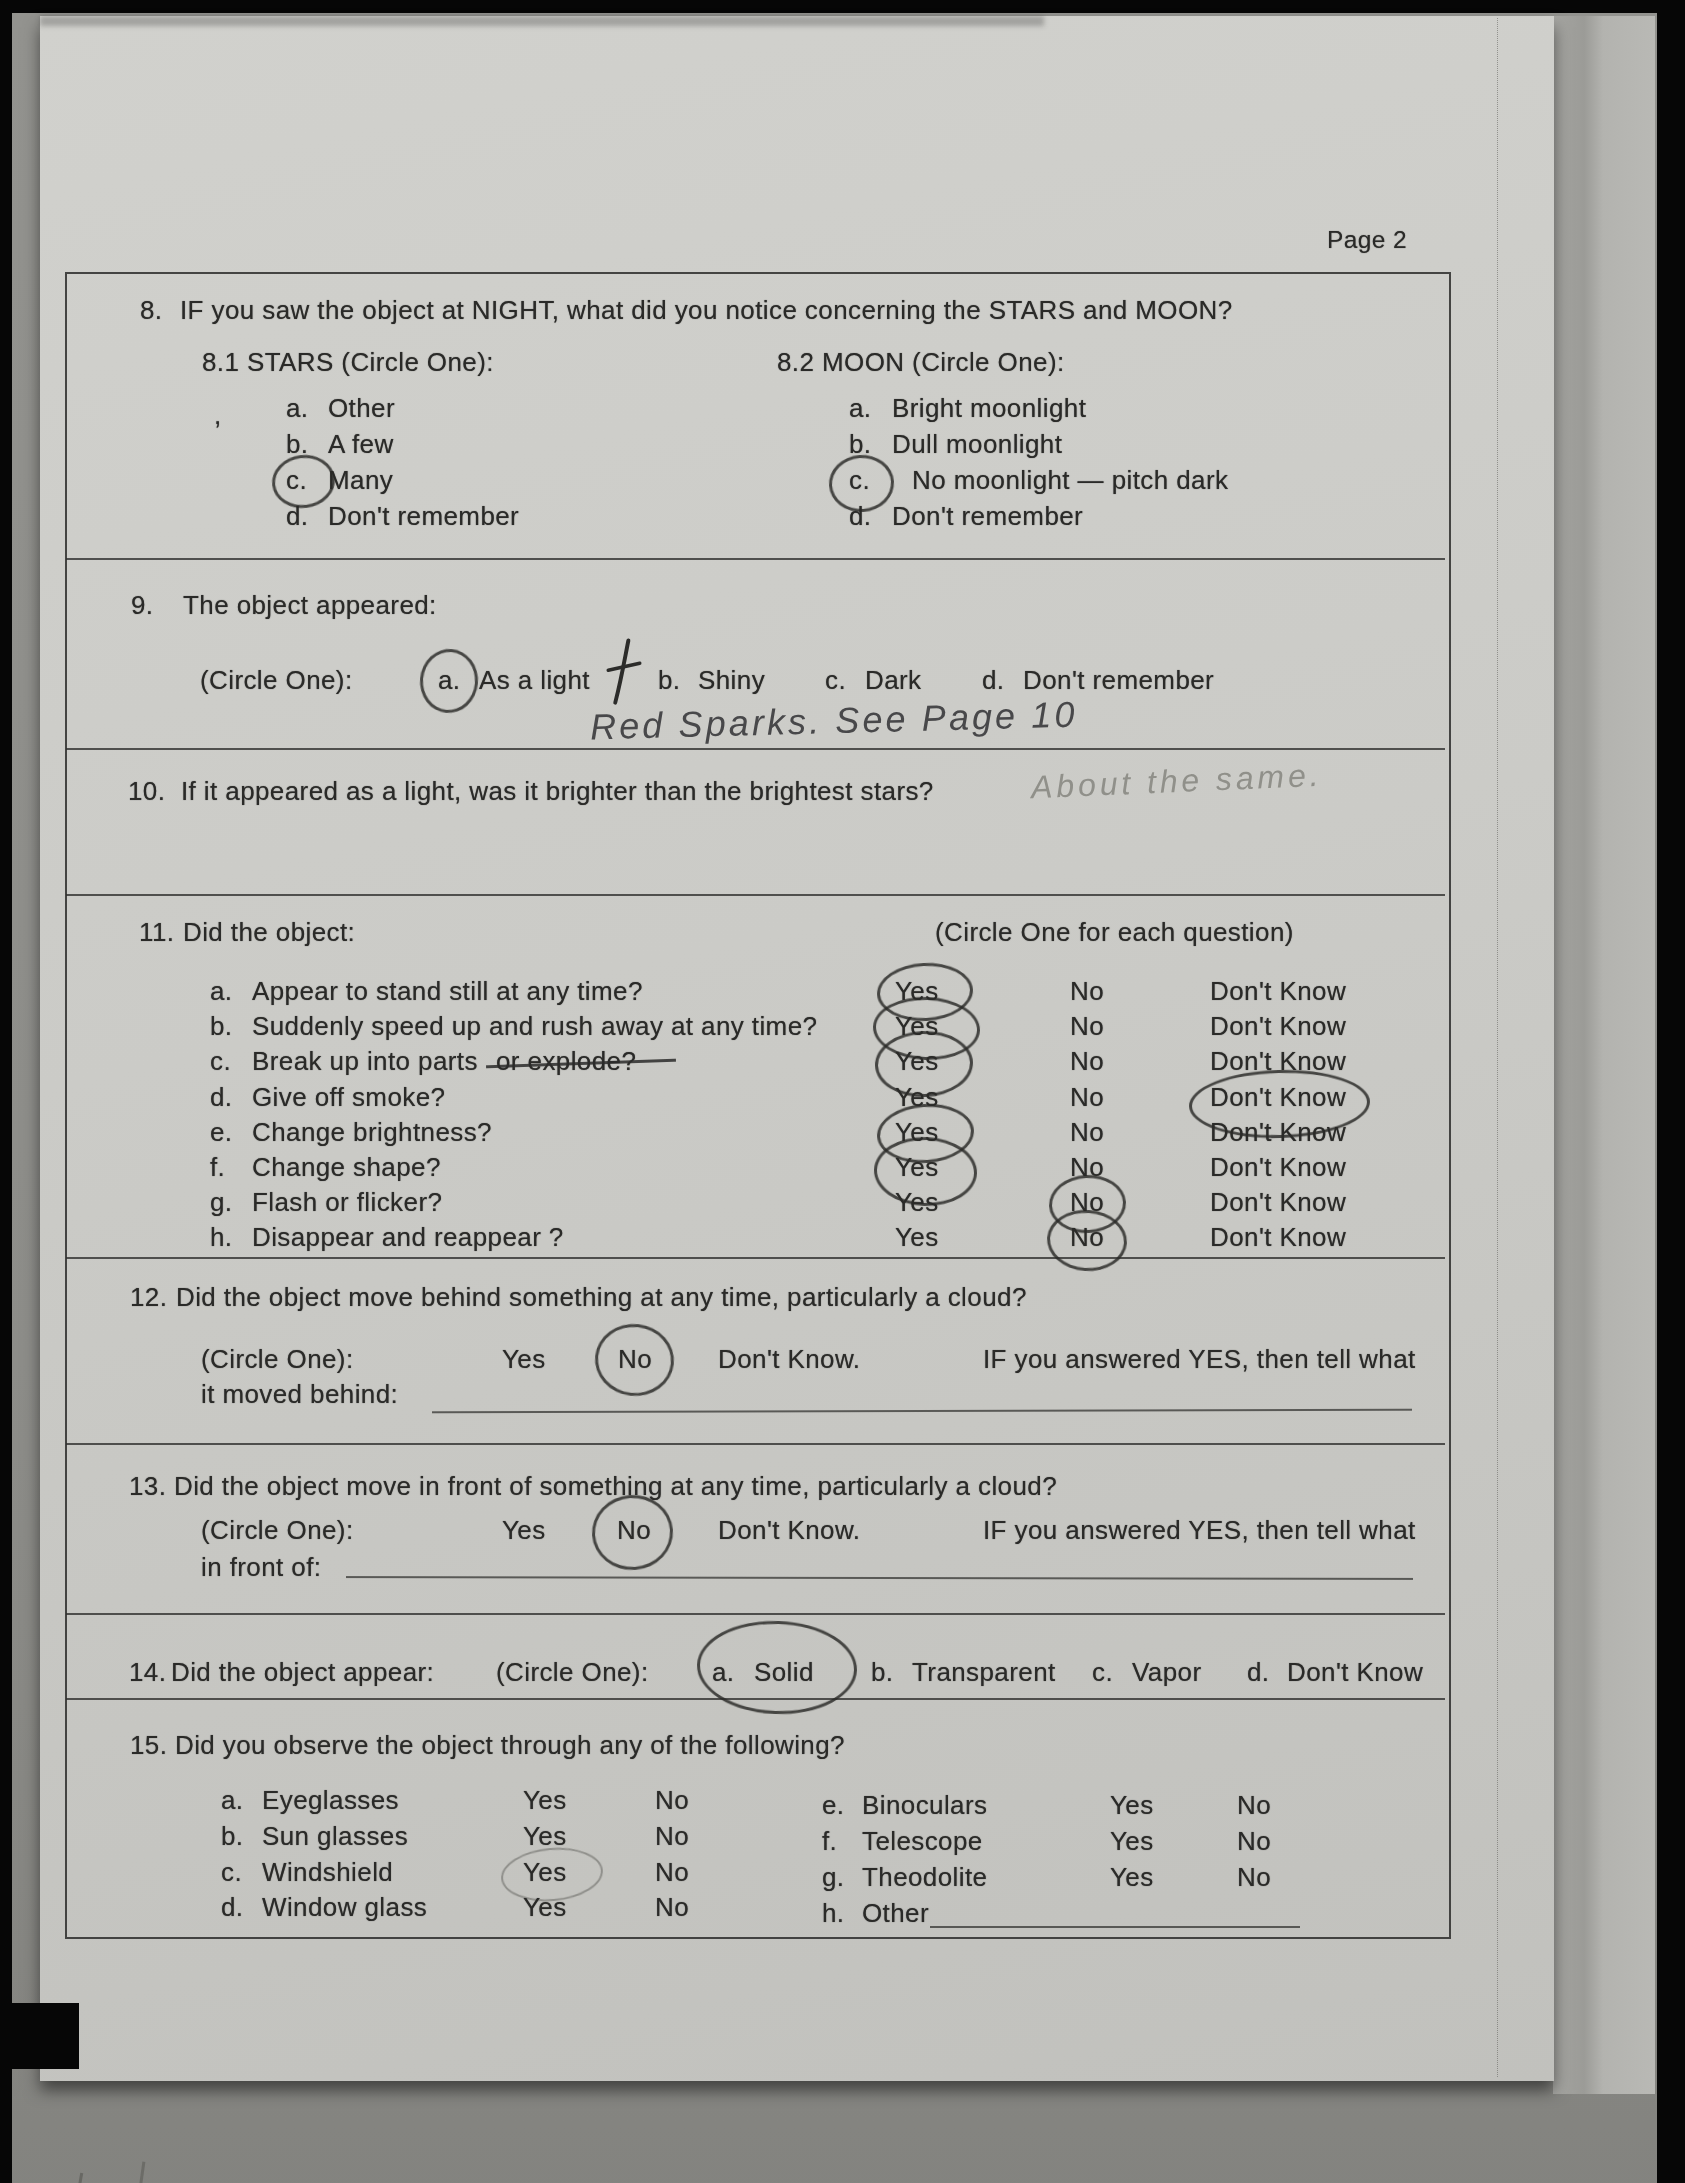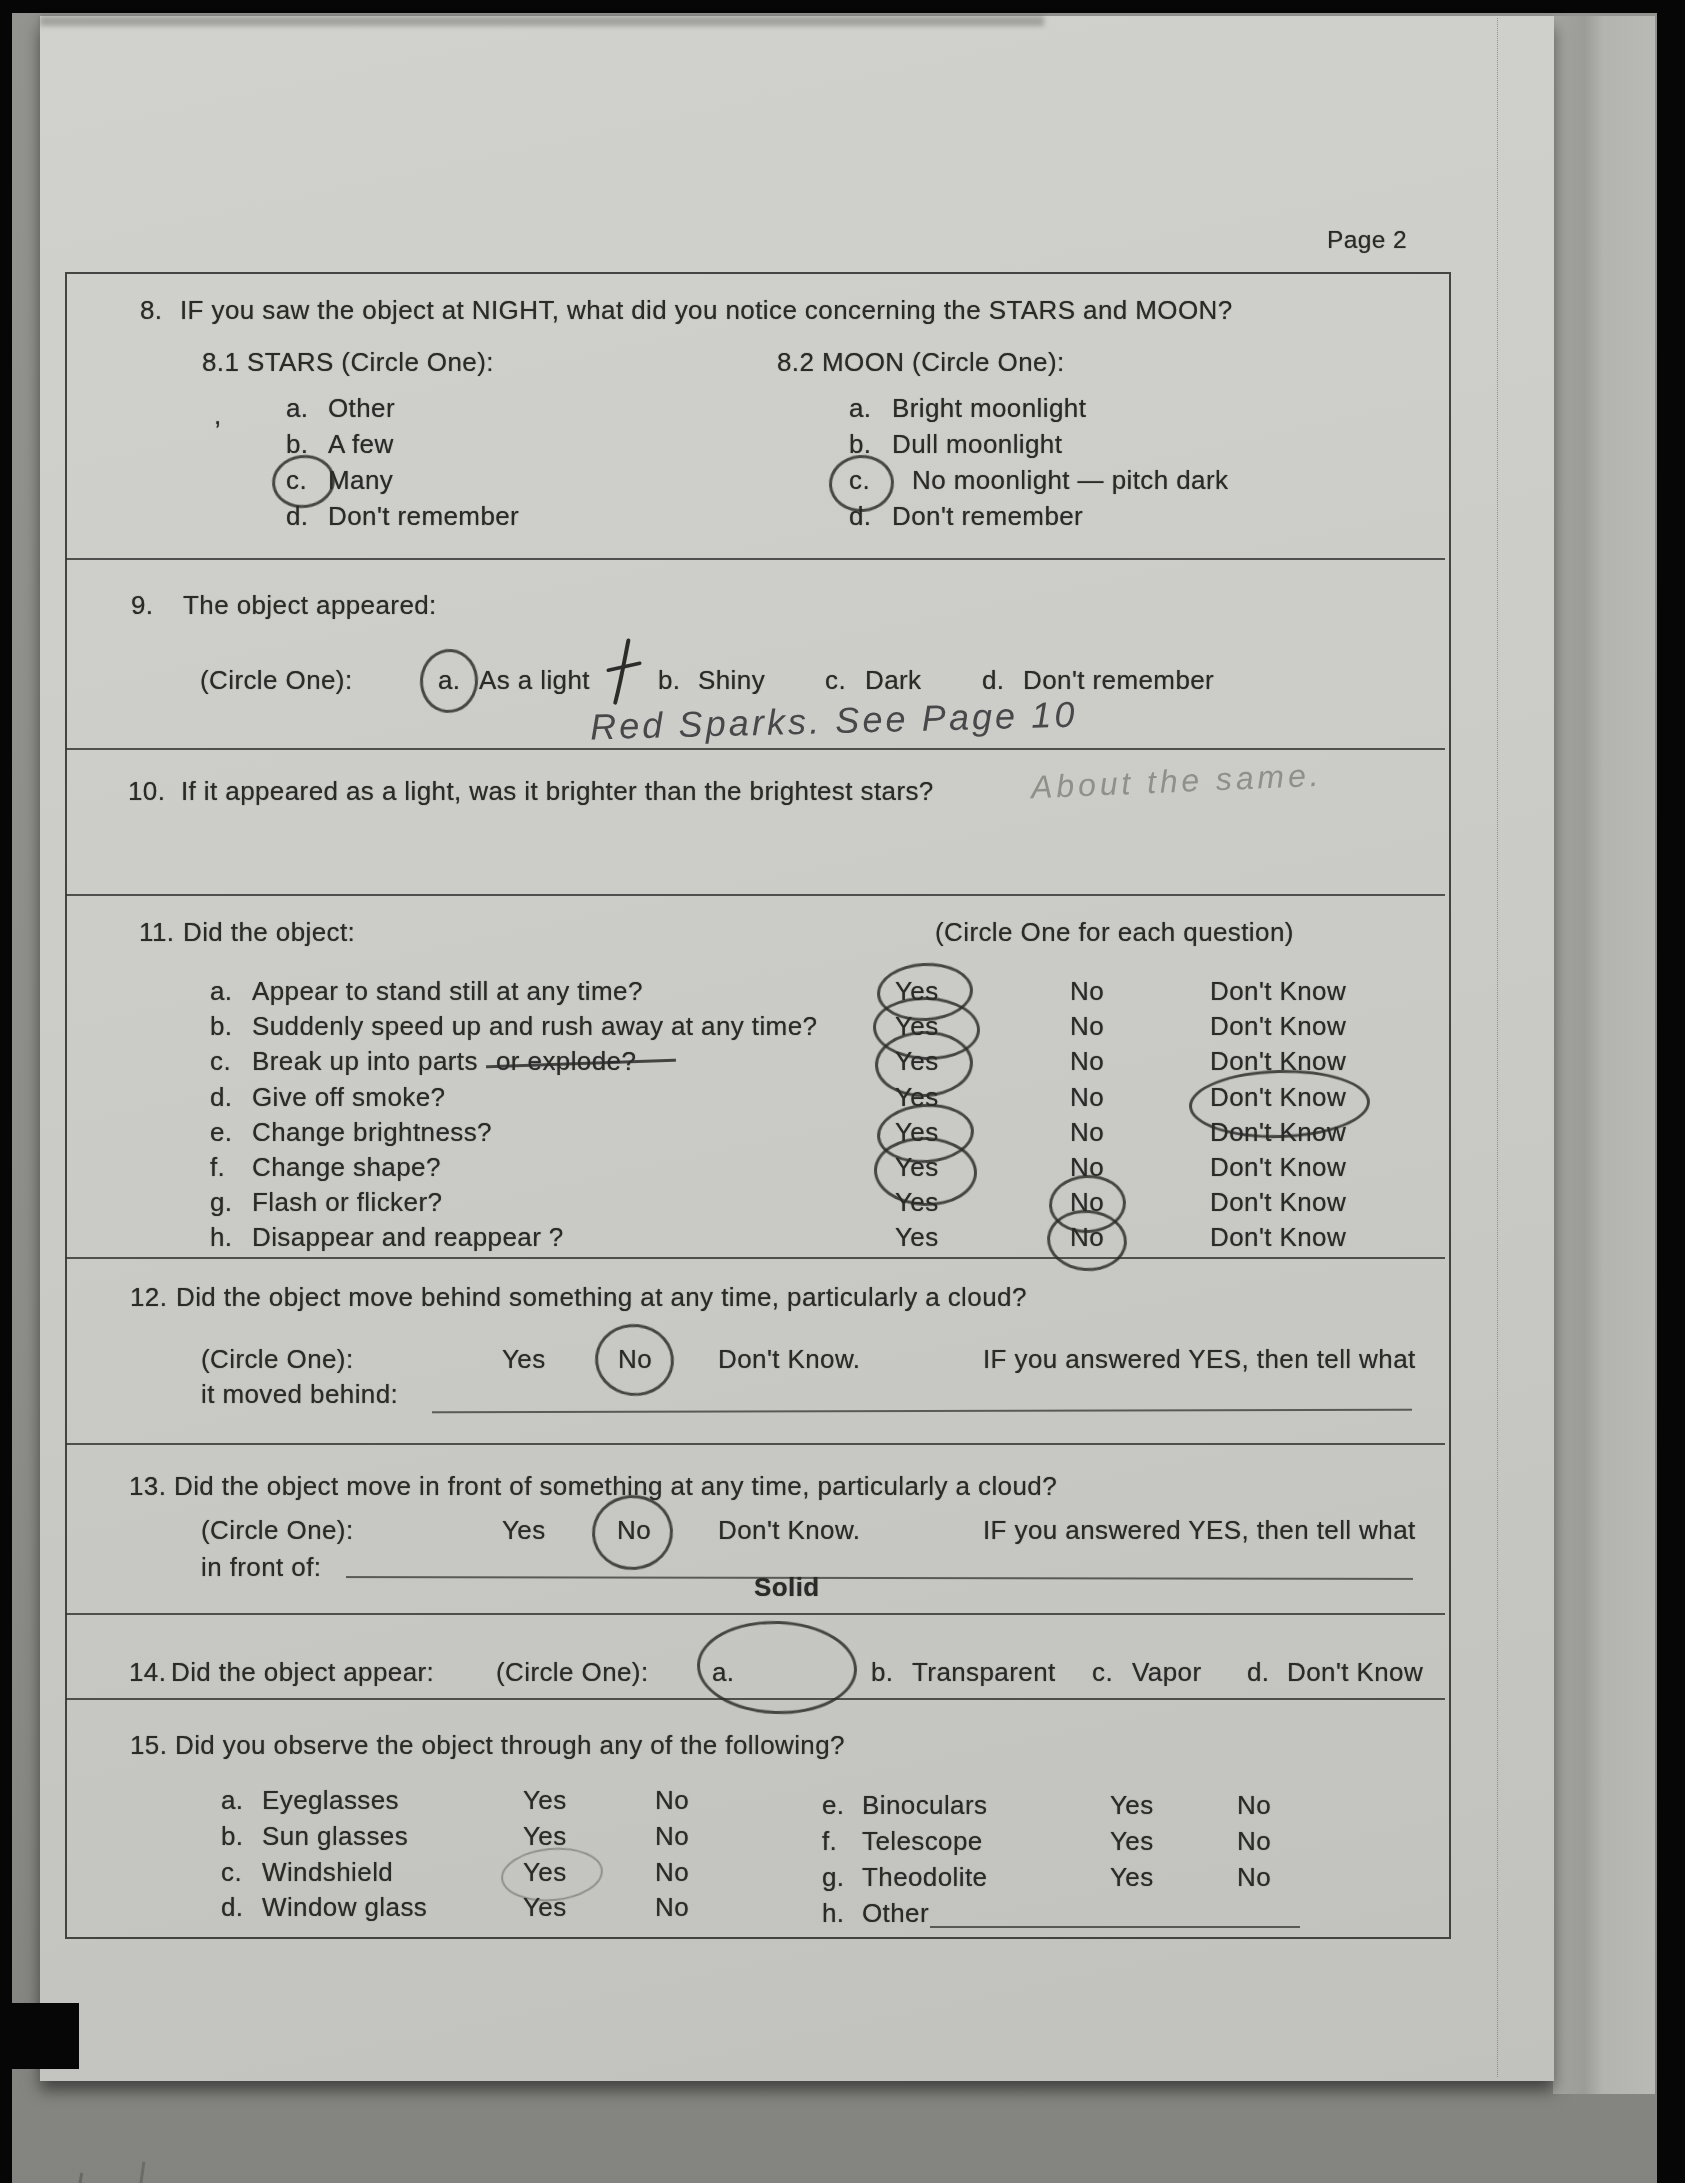--- a/index.html
+++ b/index.html
@@ -184,21 +184,21 @@
   <div class="circ" style="left:592px;top:1495px;width:75px;height:69px;transform:rotate(-4deg);"></div>
   <div class="t" style="left:718px;top:1515px;">Don't Know.</div>
   <div class="t" style="left:983px;top:1515px;">IF you answered YES, then tell what</div>
   <div class="t" style="left:201px;top:1552px;">in front of:</div>
   <div class="blank" style="left:346px;top:1577px;width:1067px;transform:rotate(.1deg);"></div>
 
   <div class="t" style="left:129px;top:1657px;">14.</div>
   <div class="t" style="left:171px;top:1657px;">Did the object appear:</div>
   <div class="t" style="left:496px;top:1657px;">(Circle One):</div>
   <div class="t" style="left:712px;top:1657px;">a.</div>
-  <div class="t" style="left:754px;top:1572px;font-weight:bold;">Solid</div>
+  <div class="t" style="left:754px;top:1657px;">Solid</div>
   <div class="circ" style="left:697px;top:1621px;width:154px;height:87px;transform:rotate(2deg);"></div>
   <div class="t" style="left:871px;top:1657px;">b.</div>
   <div class="t" style="left:912px;top:1657px;">Transparent</div>
   <div class="t" style="left:1092px;top:1657px;">c.</div>
   <div class="t" style="left:1132px;top:1657px;">Vapor</div>
   <div class="t" style="left:1247px;top:1657px;">d.</div>
   <div class="t" style="left:1287px;top:1657px;">Don't Know</div>
 
   <div class="t" style="left:130px;top:1730px;">15.</div>
   <div class="t" style="left:175px;top:1730px;">Did you observe the object through any of the following?</div>

